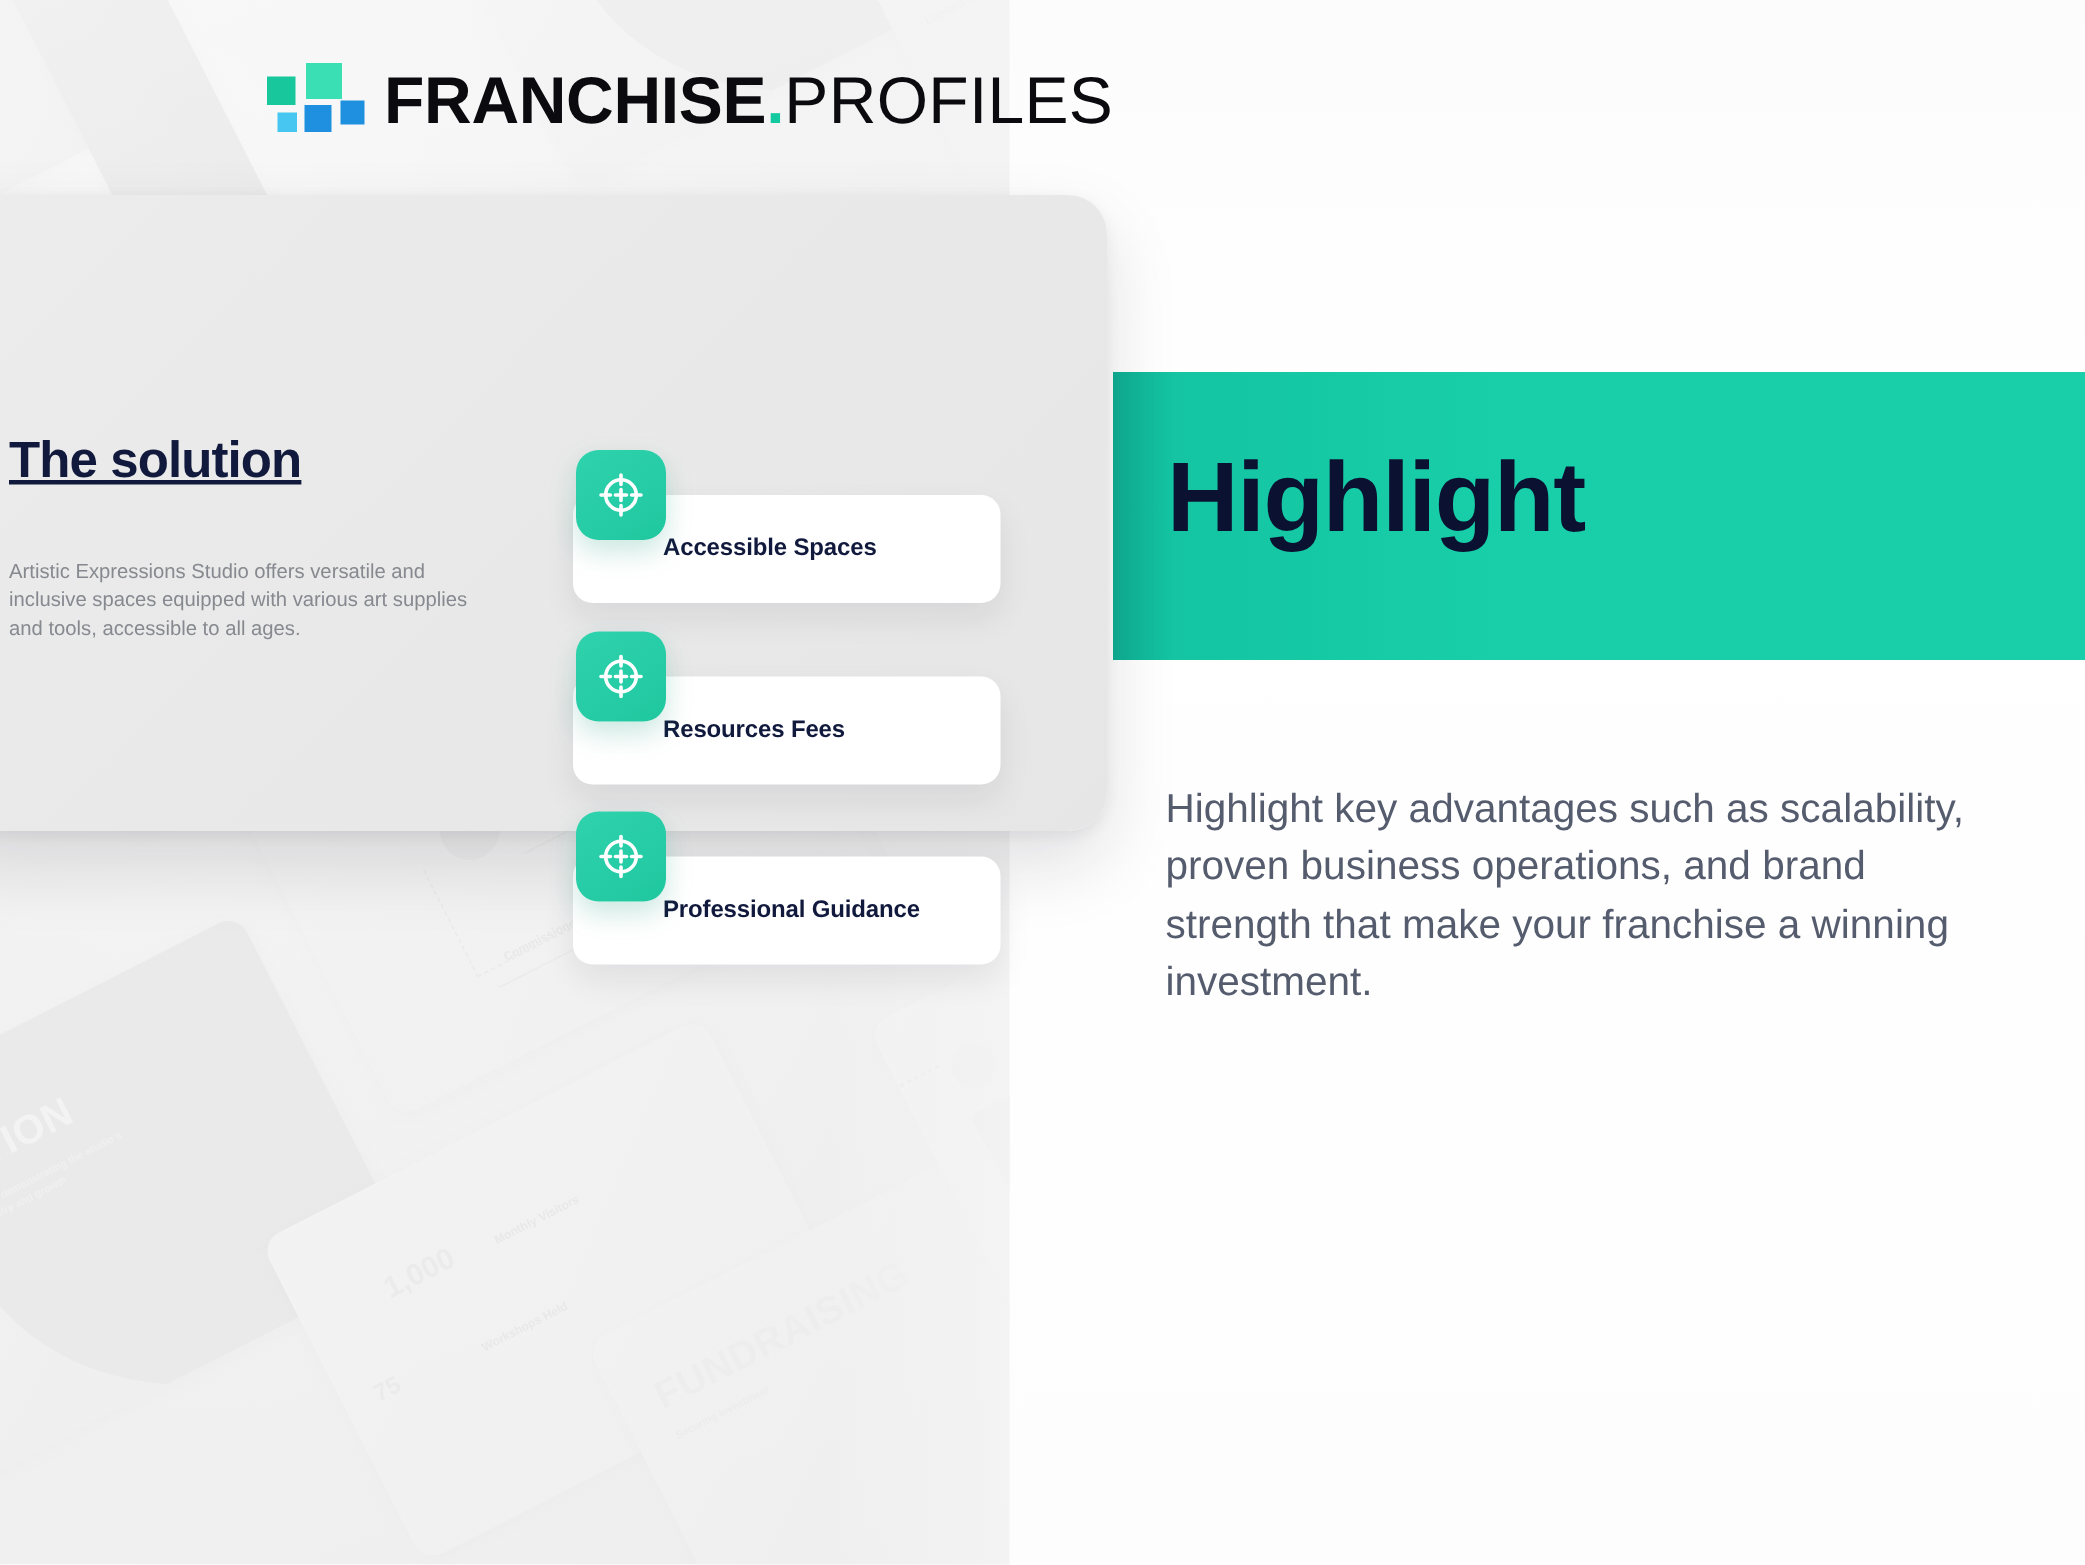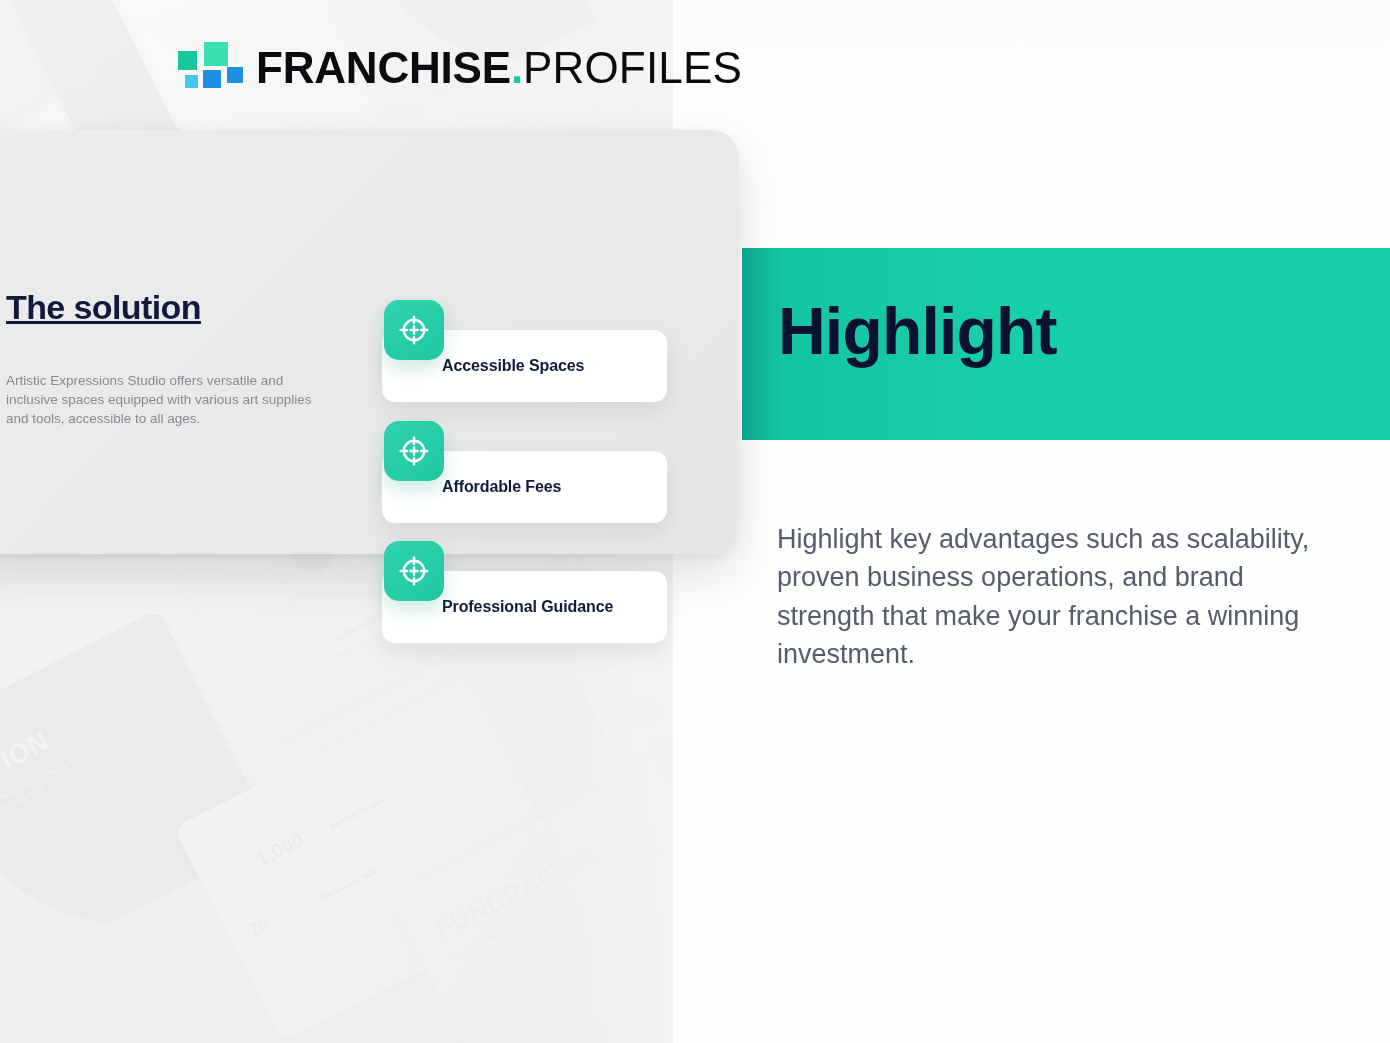--- a/index.html
+++ b/index.html
@@ -289,21 +289,21 @@
           <line x1="12" y1="2.6" x2="12" y2="7"></line>
           <line x1="12" y1="17" x2="12" y2="21.4"></line>
           <line x1="2.6" y1="12" x2="7" y2="12"></line>
           <line x1="17" y1="12" x2="21.4" y2="12"></line>
           <line x1="12" y1="9.4" x2="12" y2="14.6"></line>
           <line x1="9.4" y1="12" x2="14.6" y2="12"></line>
         </svg>
       </div>
 
       <div class="feat f2">
-        <div class="feat-label">Affordable Fees</div>
+        <div class="feat-label">Resources Fees</div>
       </div>
       <div class="feat-icon f2i">
         <svg viewBox="0 0 24 24" fill="none" stroke="#ffffff" stroke-width="1.7" stroke-linecap="round">
           <circle cx="12" cy="12" r="7.2"></circle>
           <line x1="12" y1="2.6" x2="12" y2="7"></line>
           <line x1="12" y1="17" x2="12" y2="21.4"></line>
           <line x1="2.6" y1="12" x2="7" y2="12"></line>
           <line x1="17" y1="12" x2="21.4" y2="12"></line>
           <line x1="12" y1="9.4" x2="12" y2="14.6"></line>
           <line x1="9.4" y1="12" x2="14.6" y2="12"></line>

